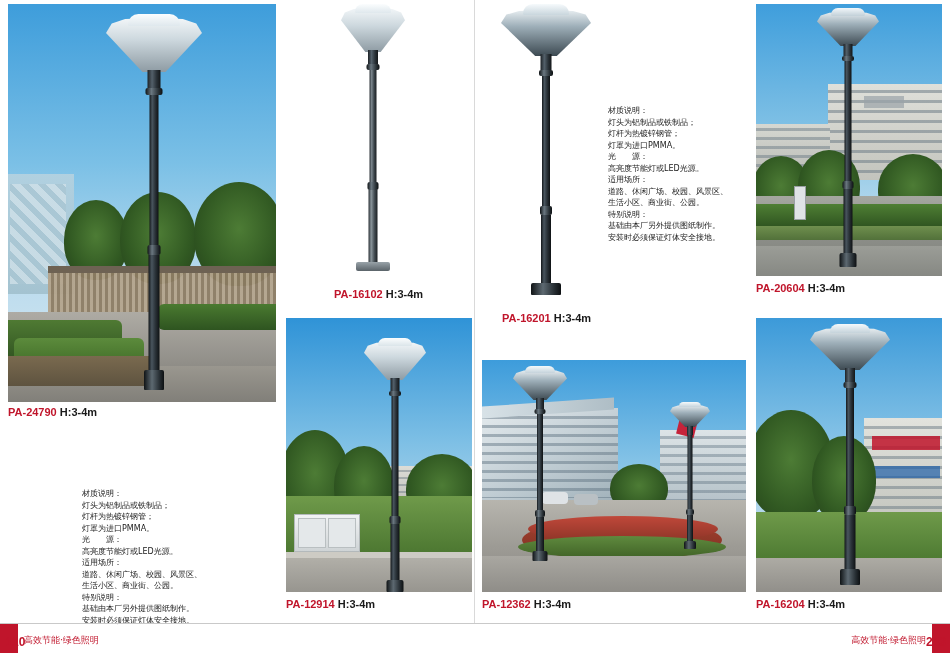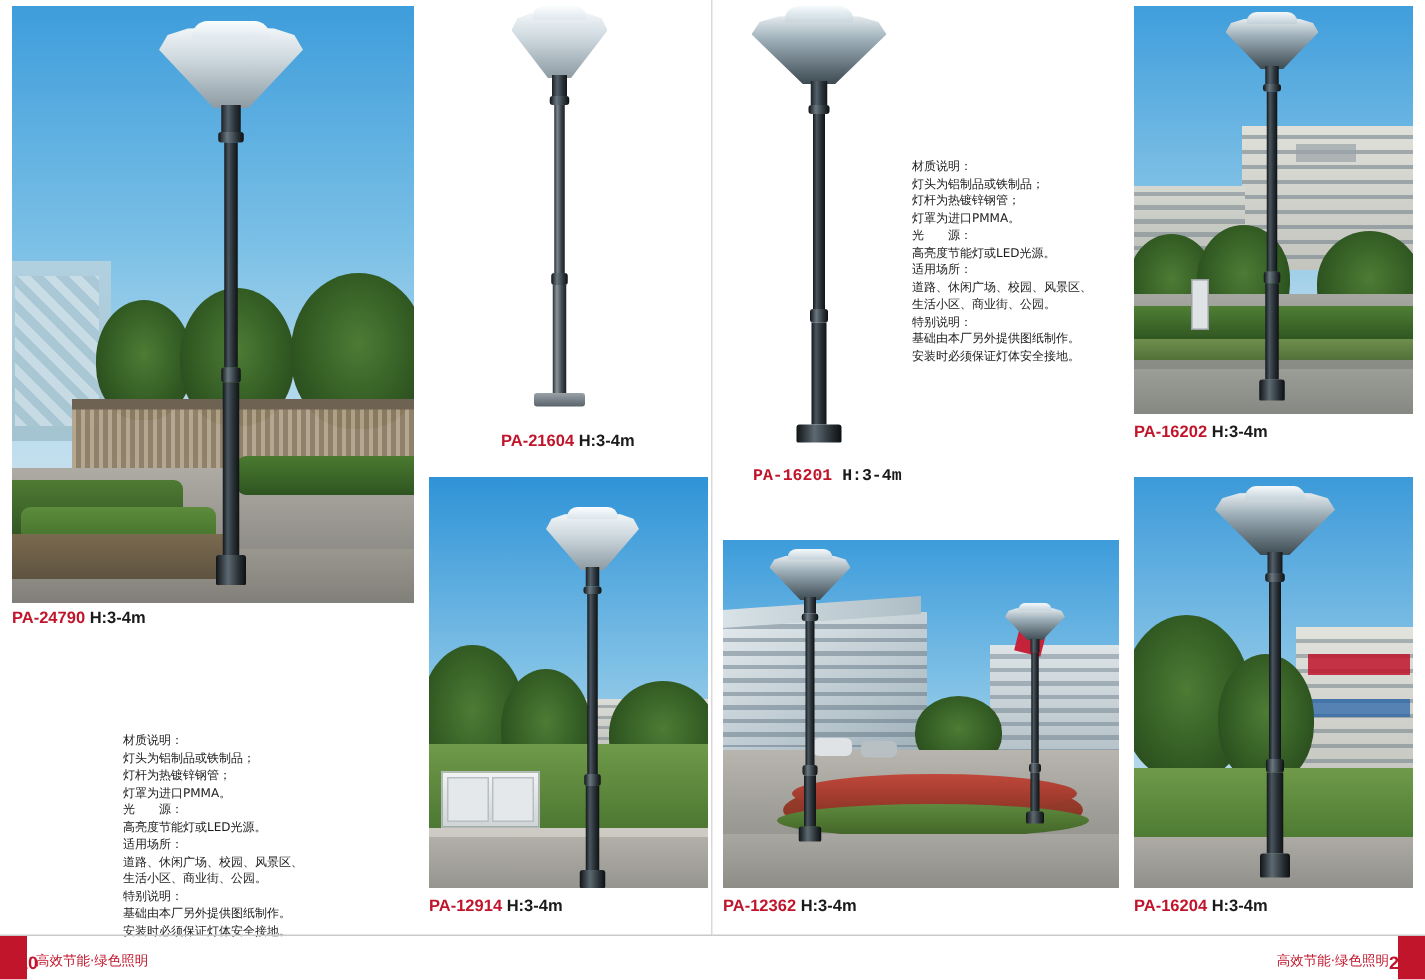--- a/index.html
+++ b/index.html
@@ -180,36 +180,36 @@
       <div style="position:absolute;left:50%;transform:translateX(-50%);top:0px;width:36px;height:9px;background:linear-gradient(180deg,#fbfdfe,#dfe8ed);border-radius:18px 18px 3px 3px;"></div>
       <div class="neck" style="top:46px;width:10px;height:14px;"></div>
       <div class="band" style="top:60px;width:13px;height:6px;"></div>
       <div class="pole" style="top:66px;width:7px;height:112px;background:linear-gradient(90deg,#2c3237 0%,#7b868d 30%,#3d464c 65%,#1b1f22 100%);"></div>
       <div class="band" style="top:178px;width:11px;height:8px;"></div>
       <div class="pole" style="top:186px;width:9px;height:72px;background:linear-gradient(90deg,#2c3237 0%,#8a959b 30%,#454e54 65%,#1b1f22 100%);"></div>
       <div class="base" style="top:258px;width:34px;height:9px;background:linear-gradient(180deg,#98a2a8,#5a6369);border-radius:2px;"></div>
     </div>
   </div>
   <div class="cap" style="left:334px;top:288px;">
-    <span>PA-21604</span> <span class="h">H:3-4m</span>
+    <span>PA-16102</span> <span class="h">H:3-4m</span>
   </div>
 
   <div class="photo" style="left:486px;top:2px;width:120px;height:302px;background:#ffffff;">
     <div class="lamp" style="left:10px;top:2px;width:100px;height:300px;">
       <div class="shade dark" style="width:90px;height:46px;top:6px;"></div>
       <div style="position:absolute;left:50%;transform:translateX(-50%);top:0px;width:46px;height:11px;background:linear-gradient(180deg,#f6fafc,#c9d6dd);border-radius:24px 24px 3px 3px;"></div>
       <div class="neck" style="top:50px;width:11px;height:16px;"></div>
       <div class="band" style="top:66px;width:14px;height:6px;"></div>
       <div class="pole" style="top:72px;width:8px;height:130px;"></div>
       <div class="band" style="top:202px;width:12px;height:9px;"></div>
       <div class="pole" style="top:211px;width:10px;height:68px;"></div>
       <div class="base" style="top:279px;width:30px;height:12px;"></div>
     </div>
   </div>
-  <div class="cap" style="left:502px;top:312px;font-family:Liberation Mono, monospace;">
+  <div class="cap" style="left:502px;top:312px;">
     <span>PA-16201</span> <span class="h">H:3-4m</span>
   </div>
 
   <div class="spec" style="left:608px;top:105px;width:180px;">材质说明：
 灯头为铝制品或铁制品；
 灯杆为热镀锌钢管；
 灯罩为进口PMMA。
 光　　源：
 高亮度节能灯或LED光源。
 适用场所：
@@ -245,21 +245,21 @@
       <div style="position:absolute;left:50%;transform:translateX(-50%);top:0px;width:34px;height:8px;background:linear-gradient(180deg,#f2f7fa,#c2d0d8);border-radius:18px 18px 3px 3px;"></div>
       <div class="neck" style="top:36px;width:9px;height:12px;"></div>
       <div class="band" style="top:48px;width:12px;height:5px;"></div>
       <div class="pole" style="top:53px;width:7px;height:120px;"></div>
       <div class="band" style="top:173px;width:11px;height:8px;"></div>
       <div class="pole" style="top:181px;width:9px;height:64px;"></div>
       <div class="base" style="top:245px;width:17px;height:14px;"></div>
     </div>
   </div>
   <div class="cap" style="left:756px;top:282px;">
-    <span>PA-16202</span> <span class="h">H:3-4m</span>
+    <span>PA-20604</span> <span class="h">H:3-4m</span>
   </div>
 
   <div class="photo" style="left:286px;top:318px;width:186px;height:274px;">
     <div class="sky" style="background:linear-gradient(180deg,#2f93d7 0%,#7dbfe5 45%,#bedcec 80%,#d5e6ee 100%);"></div>
 
     <div class="bld" style="left:96px;top:148px;width:92px;height:38px;background:linear-gradient(180deg,#dcdcd6 0%,#bfc0ba 100%);"></div>
     <div style="position:absolute;left:96px;top:152px;width:92px;height:30px;background:repeating-linear-gradient(180deg,rgba(105,120,130,.45) 0 2px,rgba(255,255,255,0) 2px 7px);"></div>
 
     <div class="tree" style="left:-6px;top:112px;width:70px;height:96px;"></div>
     <div class="tree" style="left:48px;top:128px;width:60px;height:78px;"></div>

